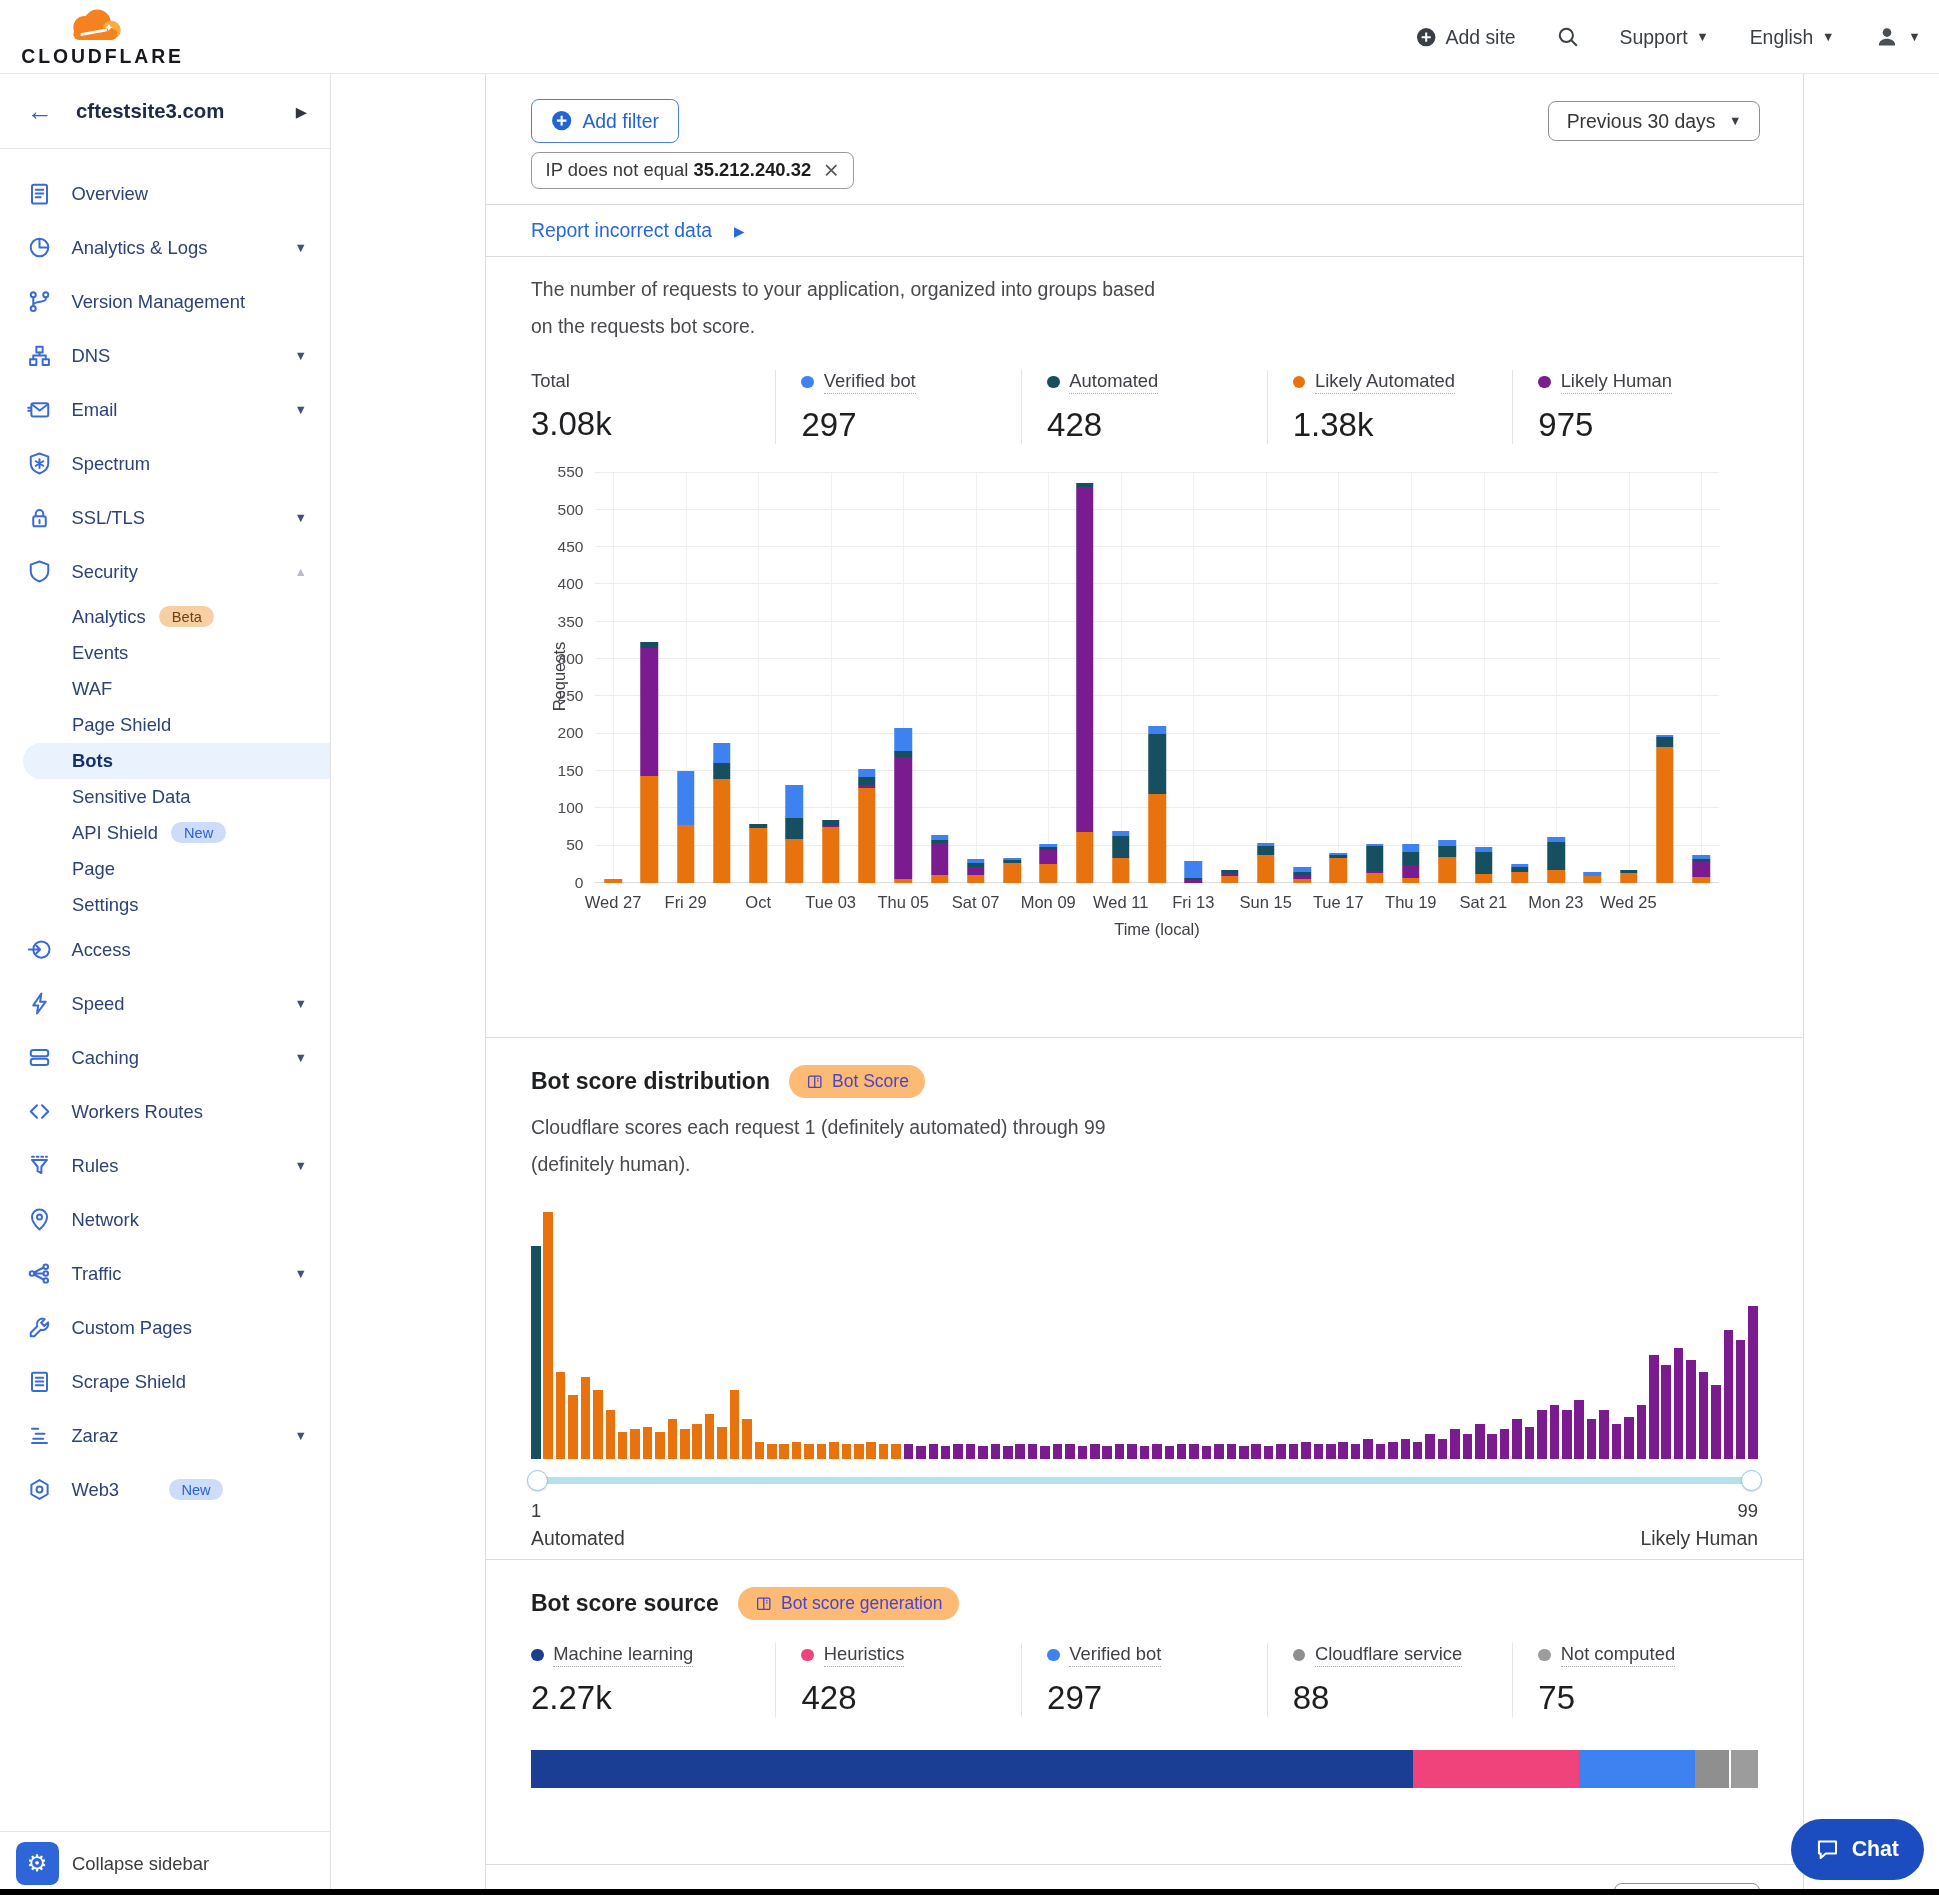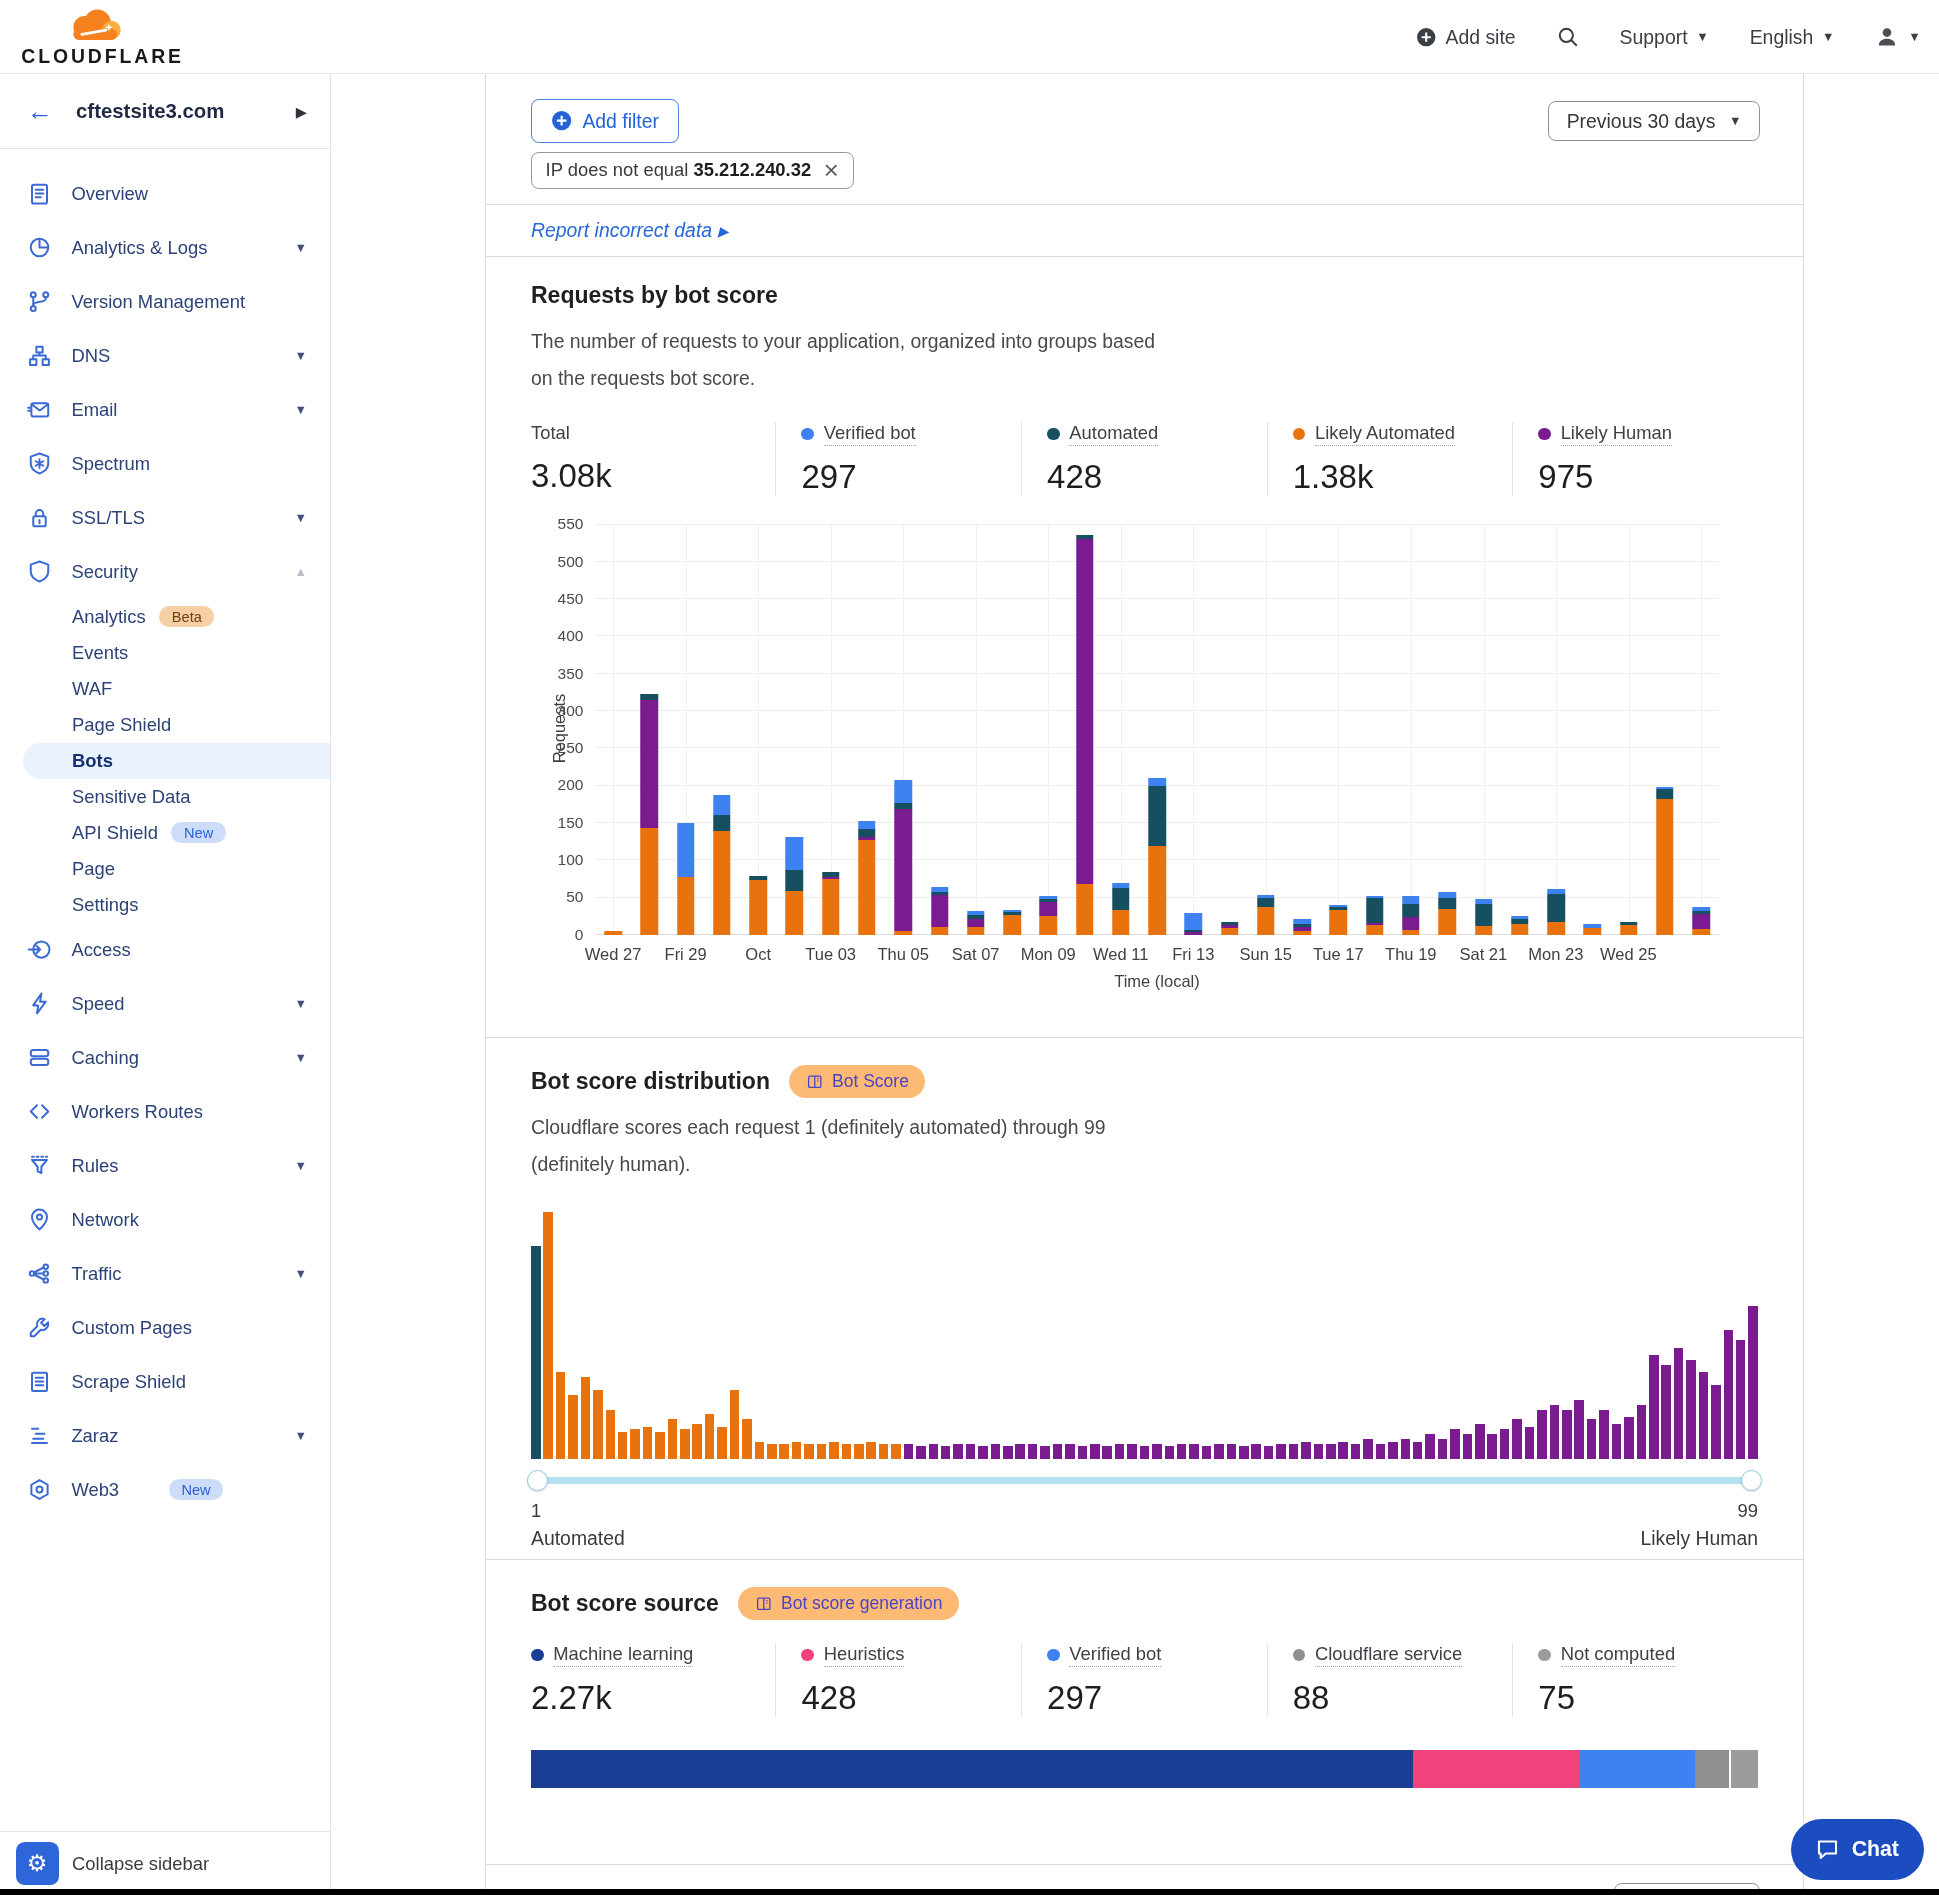--- a/index.html
+++ b/index.html
@@ -49,21 +49,21 @@
   #filter-row { height:131px; position:relative; padding:25px 43px 0 45px; }
   #add-filter-btn { display:inline-flex; align-items:center; gap:9.7px; height:44px; padding:0 19.4px;
     border:1.5px solid #4a7fe0; border-radius:7.8px; background:#fff; color:#2463d6; font-size:19.4px; cursor:pointer; }
   #filter-chip { margin-top:8.7px; display:inline-flex; align-items:center; gap:11.6px; height:37px; padding:0 13.6px;
     border:1px solid #989898; border-radius:7.8px; background:#fff; font-size:18.4px; color:#3a3a3a; }
   #filter-chip b { color:#1d1d1f; }
   #date-dropdown { position:absolute; right:43px; top:27px; height:40px; display:inline-flex; align-items:center; gap:13.6px;
     padding:0 17.5px; border:1px solid #8f8f8f; border-radius:7.8px; background:#fff; font-size:19.4px; color:#363636; cursor:pointer; }
 
   #report-row { height:52px; display:flex; align-items:center; padding:0 45px; }
-  #report-link { color:#2667d9; font-size:19.4px; cursor:pointer; display:flex; align-items:center; gap:6px;font-style:italic; }
+  #report-link { color:#2667d9; font-size:19.4px; cursor:pointer; display:flex; align-items:center; gap:22px; }
   #report-link .tri { font-size:13.6px; }
 
   .card { position:relative; padding:0 45px; overflow:hidden; }
   #card-requests { height:781px; }
   #card-distribution { height:522px; }
   #card-source { height:305px; }
   #card-next { flex:1; position:relative; }
 
   .card-title { font-size:23px; font-weight:bold; color:#1e1f21; }
   .card-desc { font-size:19.4px; color:#47494d; line-height:37px; max-width:640px; }
@@ -385,21 +385,20 @@
   </div>
 
   <div id="report-row" class="hline">
     <span id="report-link">
       <span>Report incorrect data</span>
         <span class="tri">▶</span>
     </span>
   </div>
 
   <div id="card-requests" class="card hline">
-    <div style="margin-top:25px" class="card-title">Requests by bot score</div>
     <div style="margin-top:13.6px" class="card-desc">The number of requests to your application, organized into groups based on the requests bot score.</div>
     <div id="requests-stats" class="stats-row" style="margin-top:25px">
         <div class="stat-block"><span class="stat-label">
             <span class="txt" style="border-bottom:none;cursor:default">Total</span>
           </span><div class="stat-value">3.08k</div></div>
         <div class="stat-block"><span class="stat-label">
             <span class="stat-dot" style="background:#3d82f0"></span>
             <span class="txt">Verified bot</span>
           </span><div class="stat-value">297</div></div>
         <div class="stat-block"><span class="stat-label">

